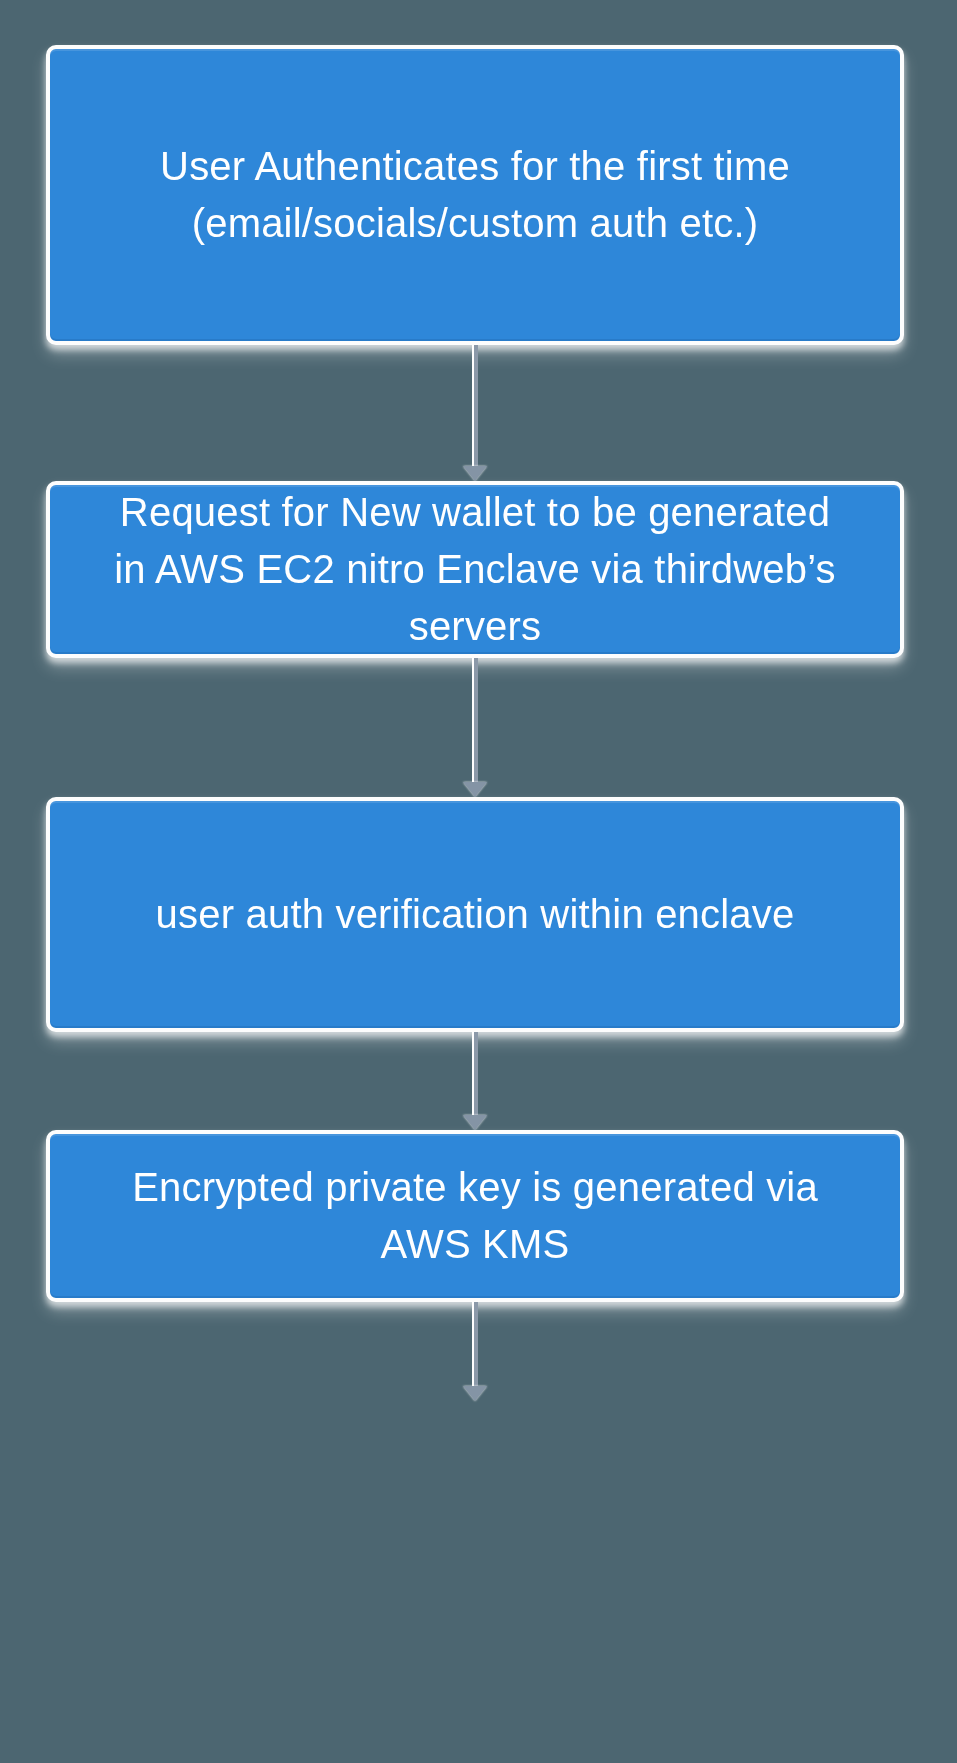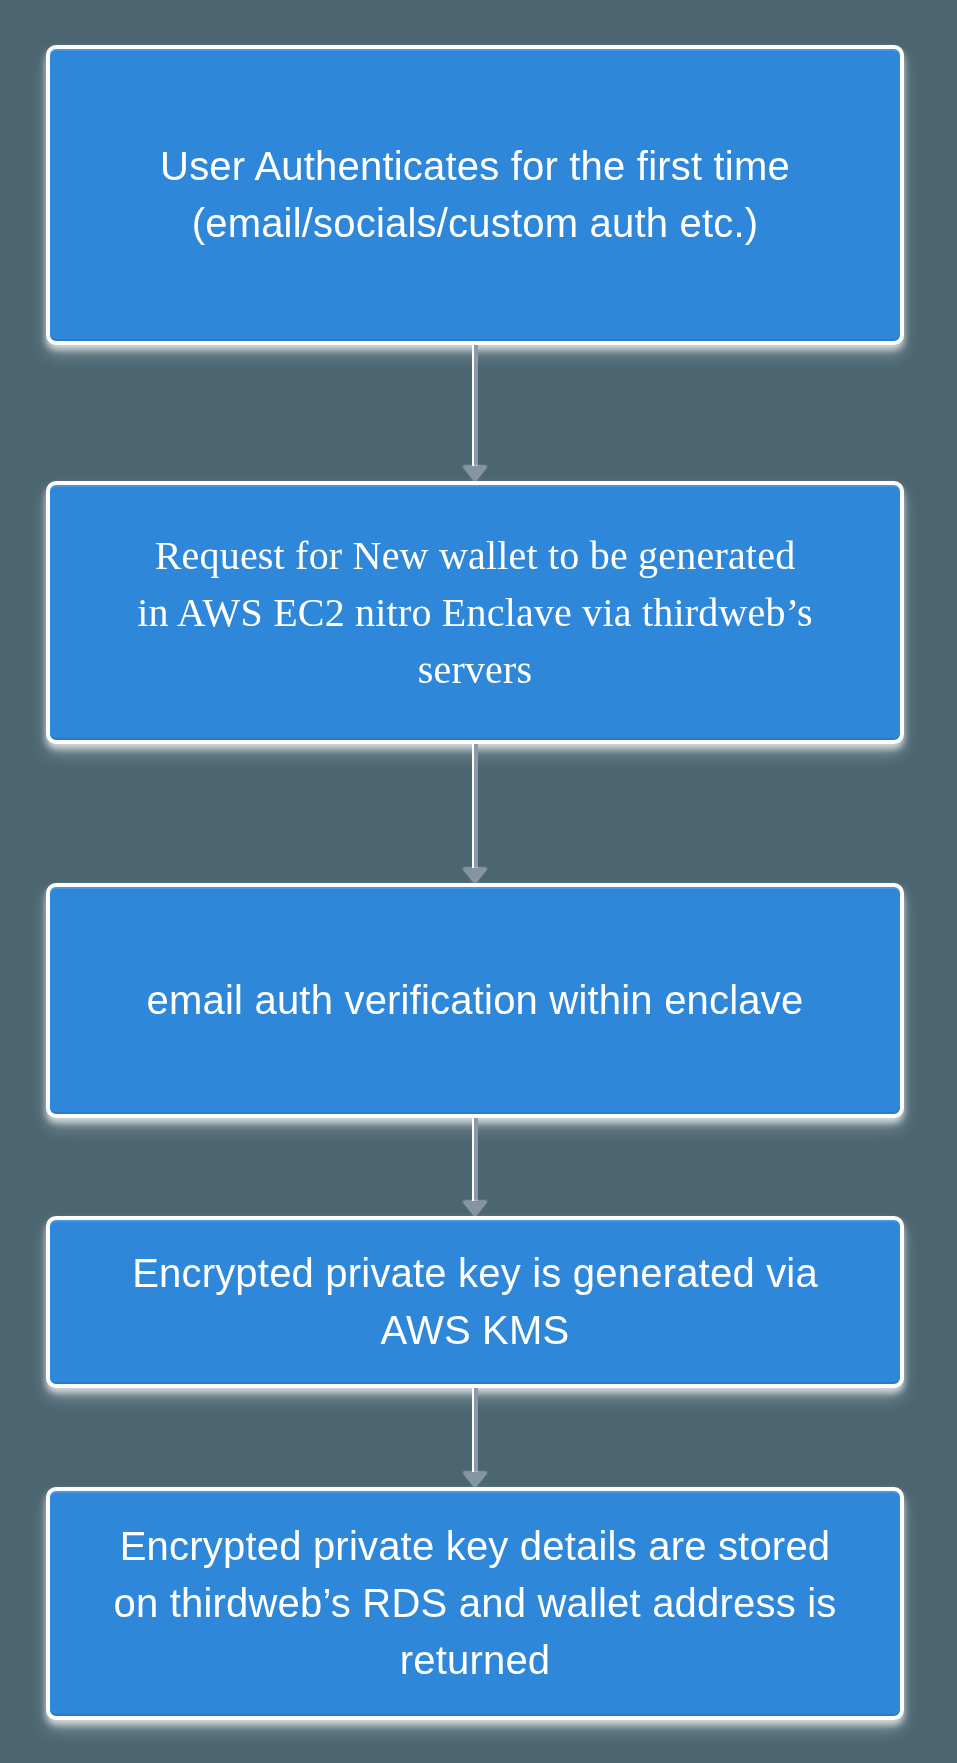--- a/index.html
+++ b/index.html
@@ -31,21 +31,21 @@
     align-items:center;
     justify-content:center;
     padding:0 15px;
     box-shadow:
       0 5px 6px rgba(255,255,255,0.65),
       0 10px 16px rgba(255,255,255,0.28),
       inset 0 -2px 0 rgba(16,70,125,0.18),
       inset 0 2px 0 rgba(255,255,255,0.12);
   }
   .node-1{height:300px;}
-  .node-2{height:263px;font-family:Liberation Serif, serif;}
+  .node-2{height:177px;}
   .node-3{height:235px;}
   .node-4{height:172px;}
   .node-5{height:233px;}
   .node-text{
     color:var(--node-text);
     font-size:40px;
     line-height:57px;
     font-weight:500;
     text-align:center;
     white-space:pre-line;
@@ -102,37 +102,32 @@
 in AWS EC2 nitro Enclave via thirdweb’s
 servers</div>
   </div>
 
   <div class="arrow arrow-2">
     <span class="shaft"></span>
     <span class="head"></span>
   </div>
 
   <div class="node node-3">
-    <div class="node-text">email auth verification within enclave</div>
+    <div class="node-text">user auth verification within enclave</div>
   </div>
 
   <div class="arrow arrow-3">
     <span class="shaft"></span>
     <span class="head"></span>
   </div>
 
   <div class="node node-4">
     <div class="node-text">Encrypted private key is generated via
 AWS KMS</div>
   </div>
 
   <div class="arrow arrow-4">
     <span class="shaft"></span>
     <span class="head"></span>
   </div>
 
-  <div class="node node-5">
-    <div class="node-text">Encrypted private key details are stored
-on thirdweb’s RDS and wallet address is
-returned</div>
-  </div>
 
 </div>
 
 </body></html>

